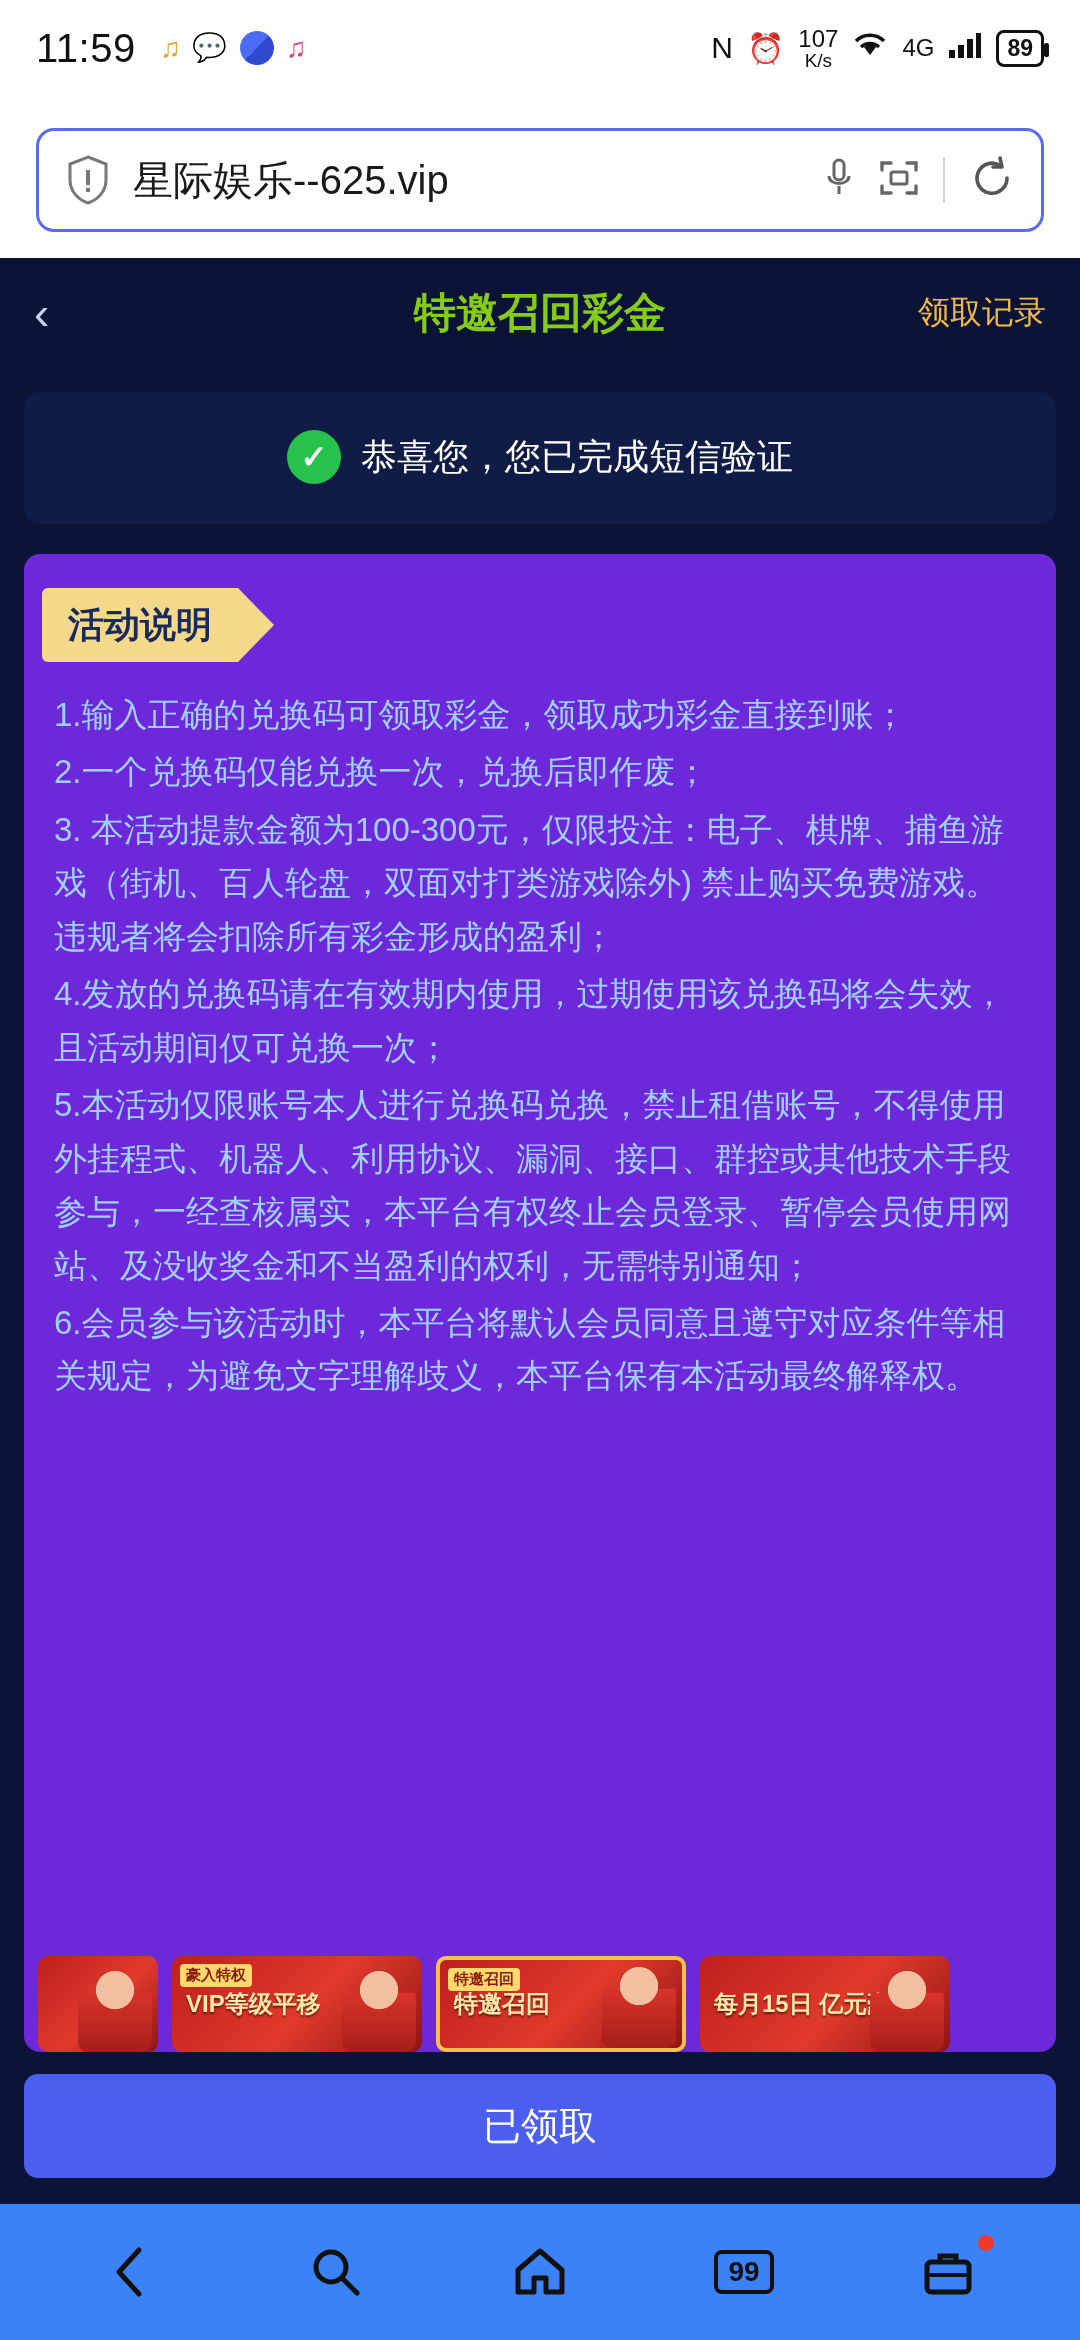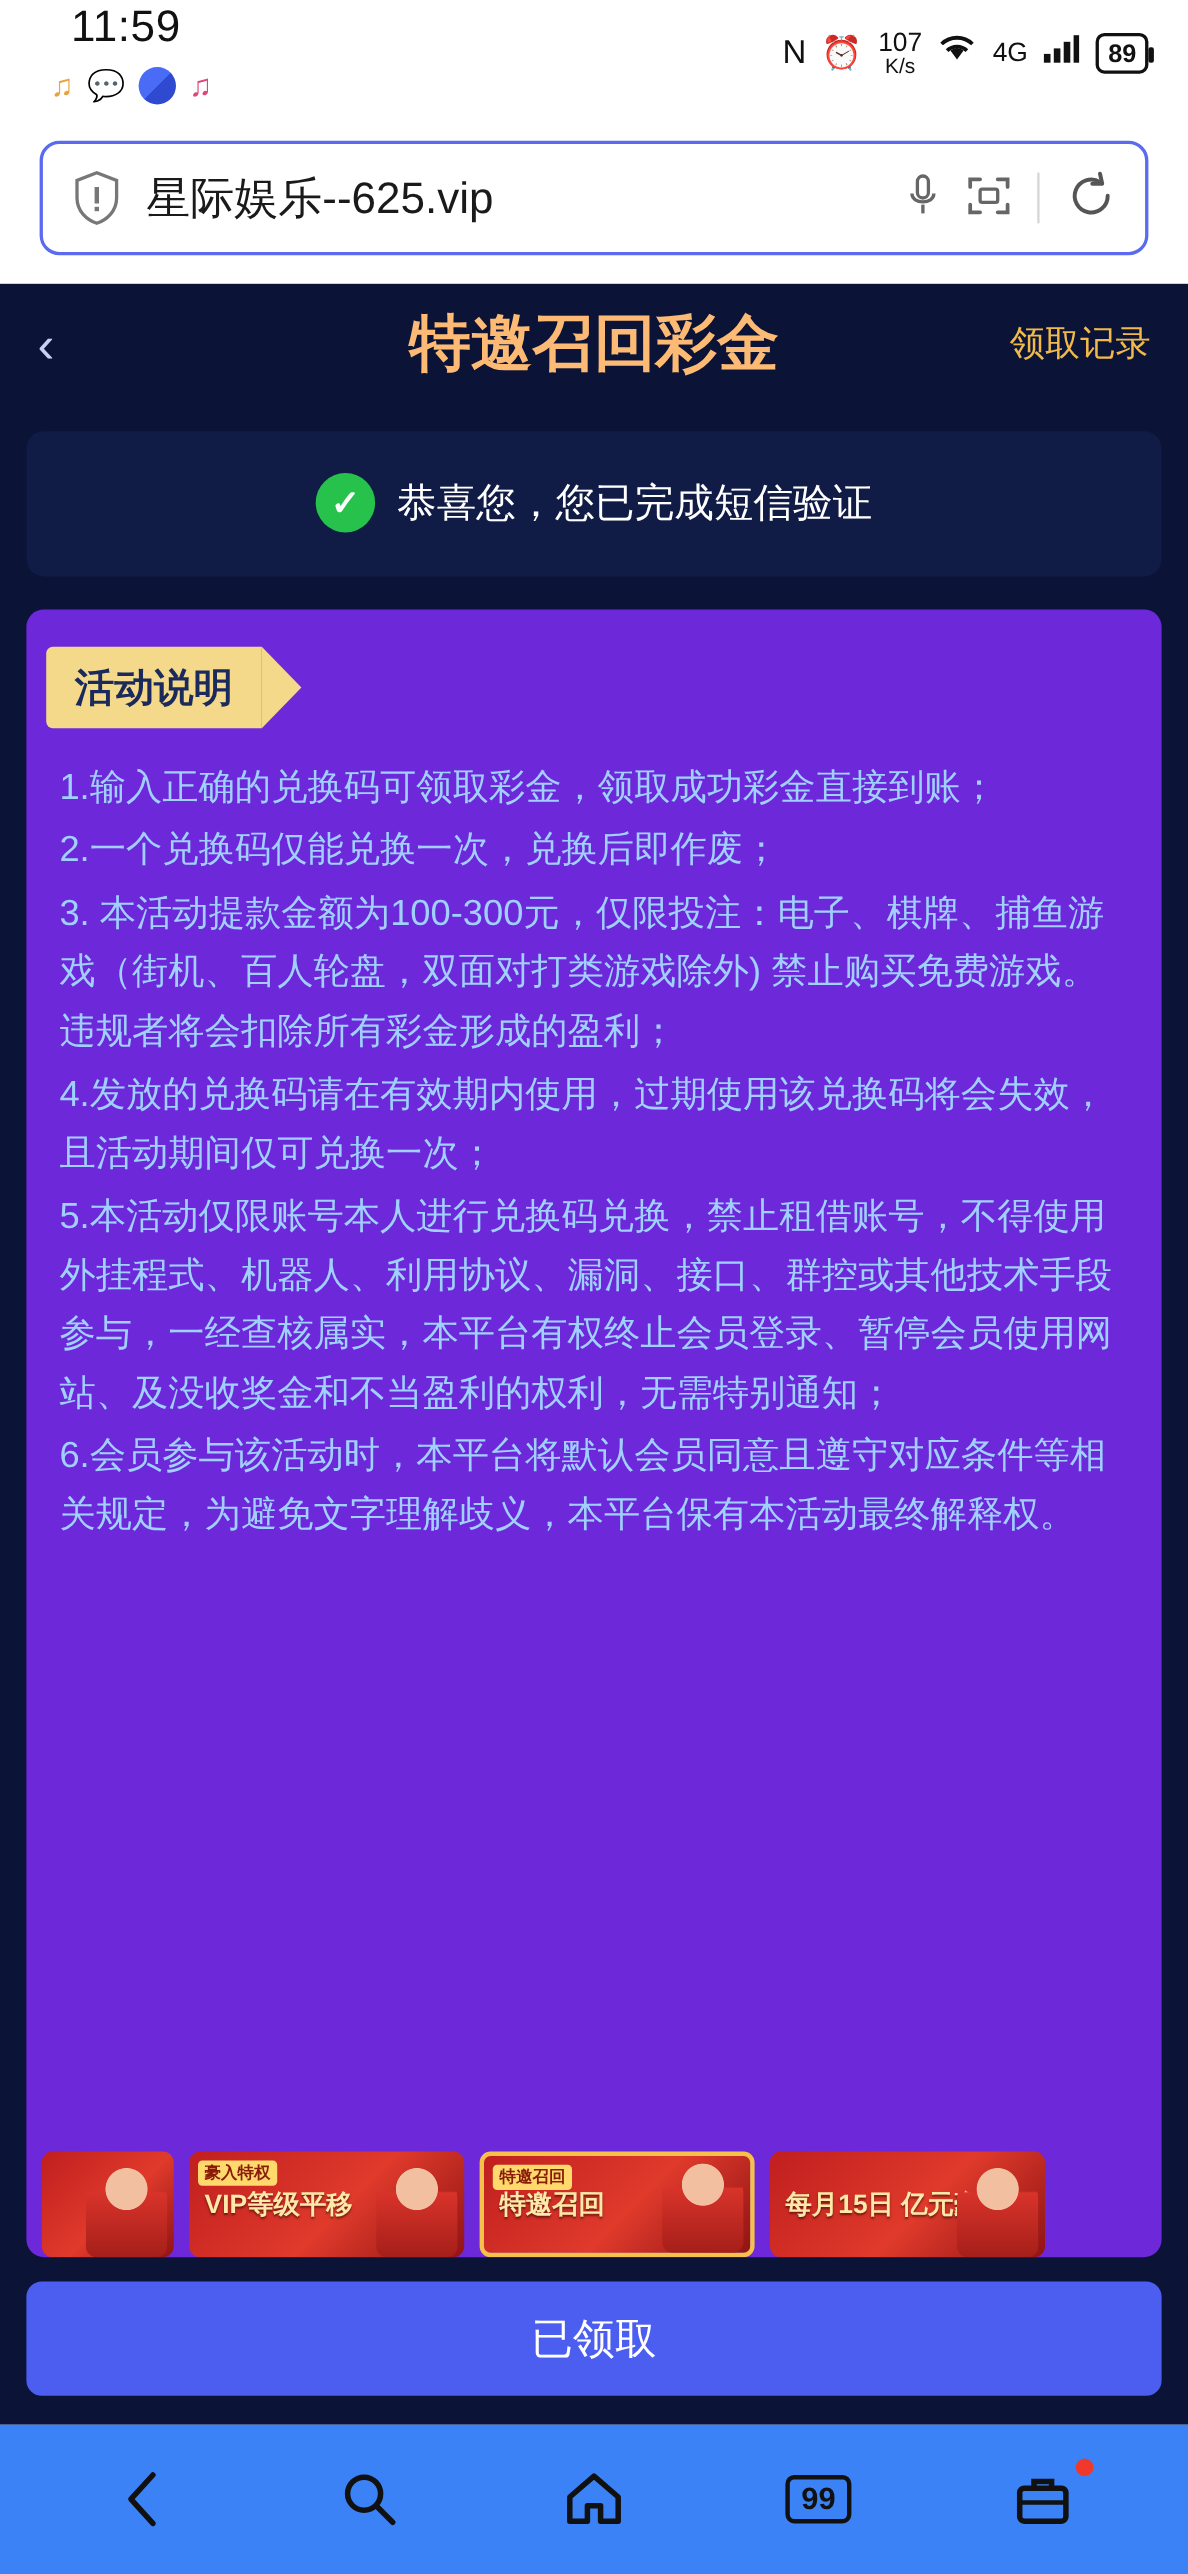--- a/index.html
+++ b/index.html
@@ -17,21 +17,21 @@
   }
 
   
   .statusbar {
     height: 96px;
     background: #ffffff;
     display: flex; align-items: center;
     padding: 0 36px;
     flex: 0 0 auto;
   }
-  .status-left { display: flex; align-items: center; gap: 14px; flex-direction: column; }
+  .status-left { display: flex; align-items: center; gap: 14px; }
   .clock { font-size: 40px; color: #111; font-weight: 500; letter-spacing: .5px; }
   .status-icons-left { display: flex; align-items: center; gap: 12px; margin-left: 10px; }
   .mini-ico { font-size: 28px; line-height: 1; }
   .dot-ico { width: 34px; height: 34px; border-radius: 50%; display: inline-block; }
   .status-right { margin-left: auto; display: flex; align-items: center; gap: 14px; }
   .sr-text { font-size: 24px; color: #111; line-height: 1.0; text-align: center; }
   .sr-text small { display: block; font-size: 19px; }
   .glyph { font-size: 30px; color: #111; }
   .battery {
     border: 3px solid #111; border-radius: 8px;
@@ -70,21 +70,21 @@
     display: flex; flex-direction: column; overflow: hidden;
   }
   .appbar {
     height: 110px; flex: 0 0 auto;
     display: flex; align-items: center; padding: 0 34px;
     position: relative;
   }
   .back-chevron { font-size: 46px; color: #c8d2f0; width: 60px; }
   .appbar-title {
     position: absolute; left: 0; right: 0; text-align: center;
-    font-size: 56px; color: #fdba74; font-weight: 700; pointer-events: none;
+    font-size: 42px; color: #84cc16; font-weight: 700; pointer-events: none;
   }
   .appbar-action {
     margin-left: auto; font-size: 32px; color: #f0b94a; position: relative; z-index: 2;
   }
 
   .card {
     margin: 24px 24px 0; background: #101c46; border-radius: 16px;
     padding: 38px 34px 40px;
   }
   .congrats-row { display: flex; align-items: center; justify-content: center; gap: 20px; }

